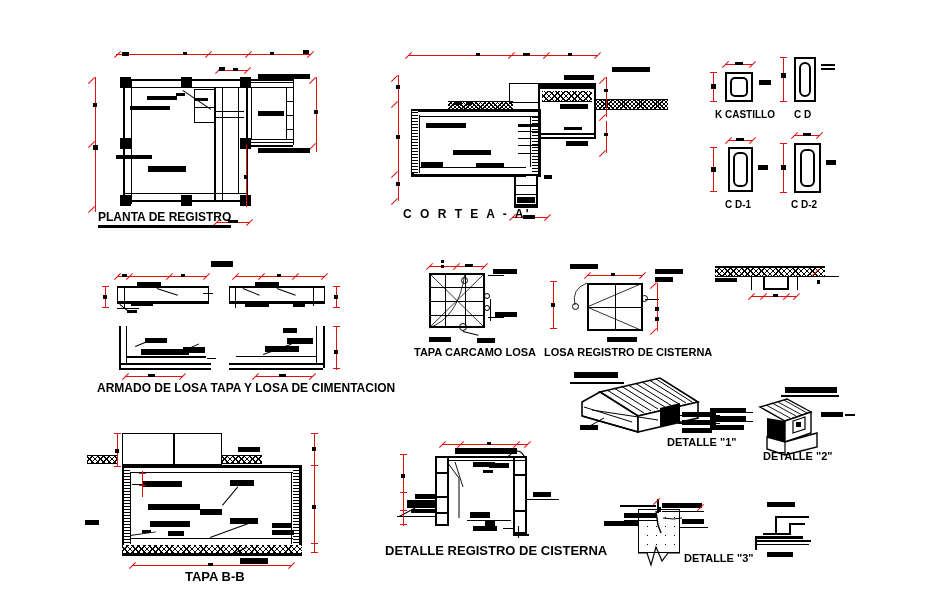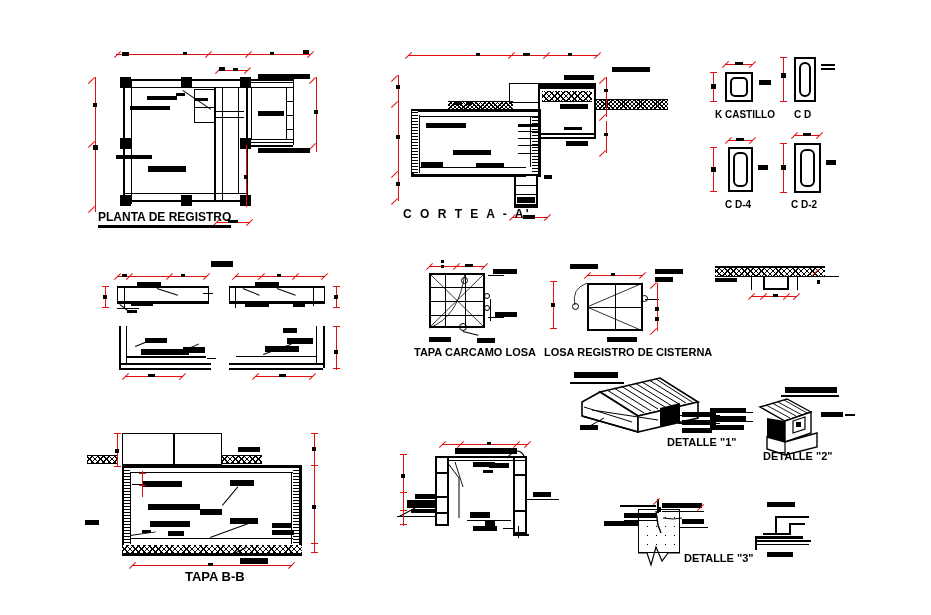--- a/index.html
+++ b/index.html
@@ -318,21 +318,21 @@
          border-radius:6px;"></div>
     <div class="ln hl red" style="left:33px; top:90px; width:25px;"></div>
     <div class="dimslash" style="left:33px; top:86px;"></div>
     <div class="dimslash" style="left:57px; top:86px;"></div>
     <div class="blk" style="left:41px; top:88px; width:8px; height:3px;"></div>
     <div class="ln vl red" style="left:18px; top:97px; width:1px; height:45px;"></div>
     <div class="dimtickh" style="left:15px; top:97px;"></div>
     <div class="dimtickh" style="left:15px; top:141px;"></div>
     <div class="blk" style="left:16px; top:117px; width:5px; height:5px;"></div>
     <div class="blk" style="left:63px; top:115px; width:10px; height:5px;"></div>
-    <div class="title t10" style="left:30px; top:150px;">C D-4</div>
+    <div class="title t10" style="left:30px; top:150px;">C D-1</div>
   </div>
 
   <div>
     <div class="box2" style="left:99px; top:93px; width:27px; height:50px;"></div>
     <div class="box2" style="left:105px; top:99px; width:15px; height:38px;
          border-radius:6px;"></div>
     <div class="ln hl red" style="left:99px; top:85px; width:26px;"></div>
     <div class="dimslash" style="left:99px; top:81px;"></div>
     <div class="dimslash" style="left:124px; top:81px;"></div>
     <div class="blk" style="left:108px; top:83px; width:8px; height:3px;"></div>
@@ -431,20 +431,21 @@
        transform-origin:0 0; transform:rotate(-20deg);"></div>
   <div class="ln hl red" style="left:160px; top:118px; width:58px;"></div>
   <div class="dimslash" style="left:160px; top:114px;"></div>
   <div class="dimslash" style="left:217px; top:114px;"></div>
   <div class="blk" style="left:184px; top:116px; width:7px; height:3px;"></div>
   <div class="ln vl red" style="left:241px; top:68px; width:1px; height:44px;"></div>
   <div class="dimtickh" style="left:238px; top:68px;"></div>
   <div class="dimtickh" style="left:238px; top:110px;"></div>
   <div class="blk" style="left:239px; top:92px; width:4px; height:4px;"></div>
 
+  <div class="title t12" style="left:2px; top:124px;">ARMADO DE LOSA TAPA Y LOSA DE CIMENTACION</div>
 </div>
 
 <div class="abs" style="left:415px; top:255px; width:115px; height:105px;">
 
   <div class="ln hl red" style="left:14px; top:11px; width:56px;"></div>
   <div class="dimslash" style="left:14px; top:7px;"></div>
   <div class="dimslash" style="left:41px; top:7px;"></div>
   <div class="dimslash" style="left:69px; top:7px;"></div>
   <div class="blk" style="left:26px; top:5px; width:3px; height:3px;"></div>
   <div class="blk" style="left:26px; top:10px; width:3px; height:3px;"></div>
@@ -732,20 +733,21 @@
 
   <div class="txtbar t6" style="left:85px; top:80px; width:20px;"></div>
   <div class="ln hl" style="left:82px; top:88px; width:44px;"></div>
   <div class="blk" style="left:100px; top:88px; width:10px; height:6px;"></div>
   <div class="blk" style="left:88px; top:94px; width:24px; height:5px;"></div>
   <div class="ln hl" style="left:118px; top:96px; width:12px;"></div>
   <div class="txtbar t5" style="left:148px; top:60px; width:18px;"></div>
   <div class="ln hl" style="left:142px; top:67px; width:32px;"></div>
   <div class="ln hl2" style="left:128px; top:102px; width:16px;"></div>
 
+  <div class="title t13" style="left:0px; top:112px;">DETALLE REGISTRO DE CISTERNA</div>
 </div>
 
 <div class="abs" style="left:600px; top:485px; width:130px; height:90px;">
 
   <div class="hatch-concrete" style="left:38px; top:24px; width:42px; height:44px;
        border:1px solid #000; box-sizing:border-box;"></div>
   <svg class="ov" style="left:0; top:0; width:130px; height:90px;">
     <path d="M38 68 L 47 68 L 51 80 L 56 62 L 62 76 L 68 68 L 80 68" stroke="#000" fill="none" stroke-width="1.2"></path>
     <path d="M56 26 L 58 40 L 61 48" stroke="#000" fill="none" stroke-width="1.4"></path>
     <path d="M63 33 Q 74 35 82 33" stroke="#000" fill="none" stroke-width="1"></path>

